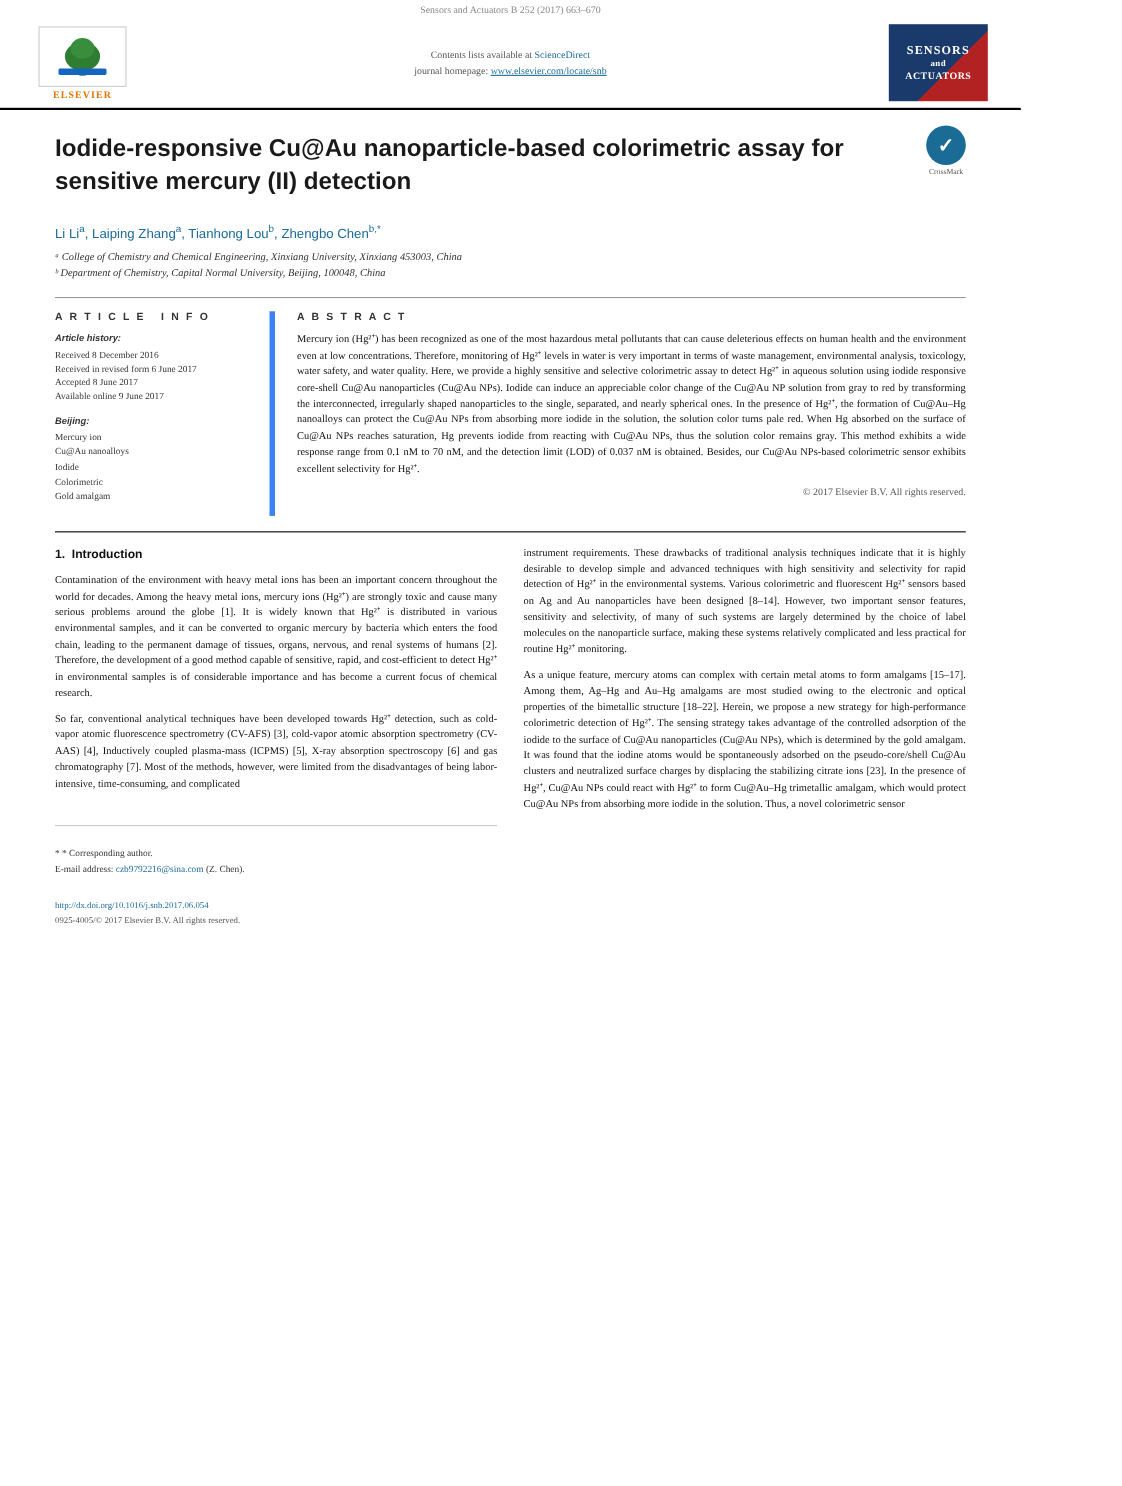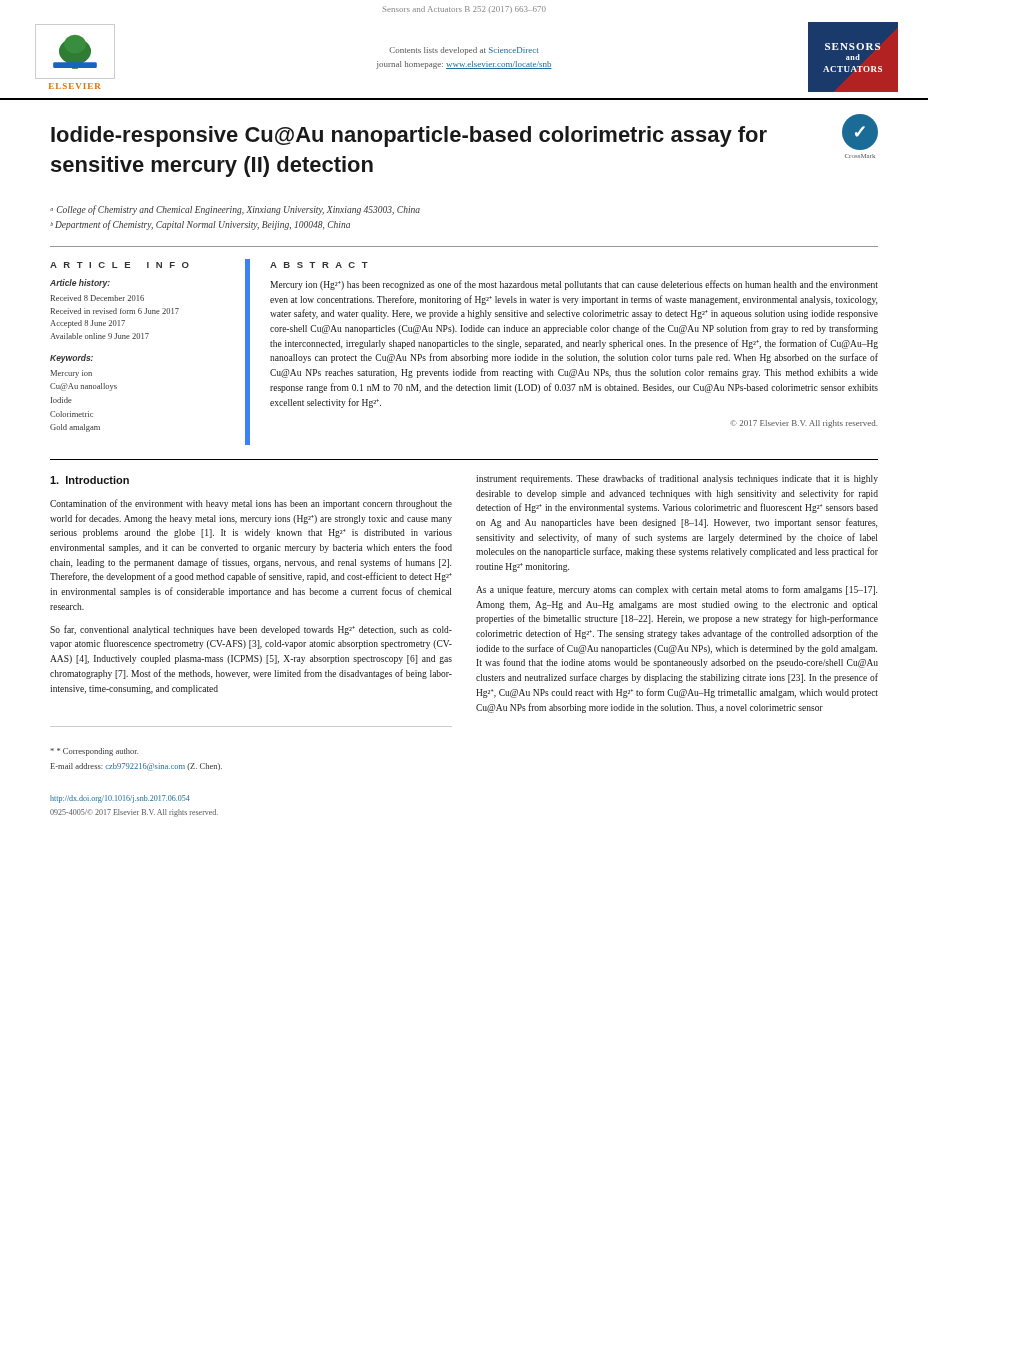--- a/index.html
+++ b/index.html
@@ -347,21 +347,21 @@
           <ellipse cx="40" cy="18" rx="15" ry="13" fill="#388e3c"></ellipse>
 
           <rect x="10" y="43" width="60" height="8" fill="#1565c0" rx="2"></rect>
         </svg>
       </div>
       <div class="elsevier-text">ELSEVIER</div>
     </div>
 
     <div class="journal-title-center">
       <div class="sciencedirect-line">
-        <span>Contents lists developed at</span>
+        <span>Contents lists available at</span>
         <a class="sciencedirect-link" href="#">ScienceDirect</a>
       </div>
       <div class="journal-homepage">
         <span>journal homepage:</span>
         <a href="#" style="color:#1a6b96;">www.elsevier.com/locate/snb</a>
       </div>
     </div>
 
     <div class="sensors-logo-box">
       <div class="sensors-logo-text">
@@ -376,20 +376,26 @@
   <div class="article-content">
 
     <div style="margin-bottom:10px; display:flex; align-items:flex-start; justify-content:space-between;">
       <div class="article-title" style="flex:1;">Iodide-responsive Cu@Au nanoparticle-based colorimetric assay for sensitive mercury (II) detection</div>
       <div class="crossmark-badge">
         <div class="crossmark-circle">✓</div>
         <div style="font-size:7px;text-align:center;color:#555;margin-top:2px;">CrossMark</div>
       </div>
     </div>
 
+    <div class="authors">
+      <span>Li Li<sup class="author-sup">a</sup></span>,
+      <span>Laiping Zhang<sup class="author-sup">a</sup></span>,
+      <span>Tianhong Lou<sup class="author-sup">b</sup></span>,
+      <span>Zhengbo Chen<sup class="author-sup">b,*</sup></span>
+    </div>
 
     <div class="affiliations">
       <div>ᵃ College of Chemistry and Chemical Engineering, Xinxiang University, Xinxiang 453003, China</div>
       <div>ᵇ Department of Chemistry, Capital Normal University, Beijing, 100048, China</div>
     </div>
 
     <hr class="divider">
 
     <div class="article-body">
 
@@ -399,21 +405,21 @@
 
         <div class="article-info-section">
           <div class="info-label">Article history:</div>
           <div class="info-value">Received 8 December 2016</div>
           <div class="info-value">Received in revised form 6 June 2017</div>
           <div class="info-value">Accepted 8 June 2017</div>
           <div class="info-value">Available online 9 June 2017</div>
         </div>
 
         <div class="article-info-section">
-          <div class="info-label">Keywords:</div>
+          <div class="info-label">Beijing:</div>
           <div class="keywords-list">
             <div>Mercury ion</div>
             <div>Cu@Au nanoalloys</div>
             <div>Iodide</div>
             <div>Colorimetric</div>
             <div>Gold amalgam</div>
           </div>
         </div>
 
       </div>

